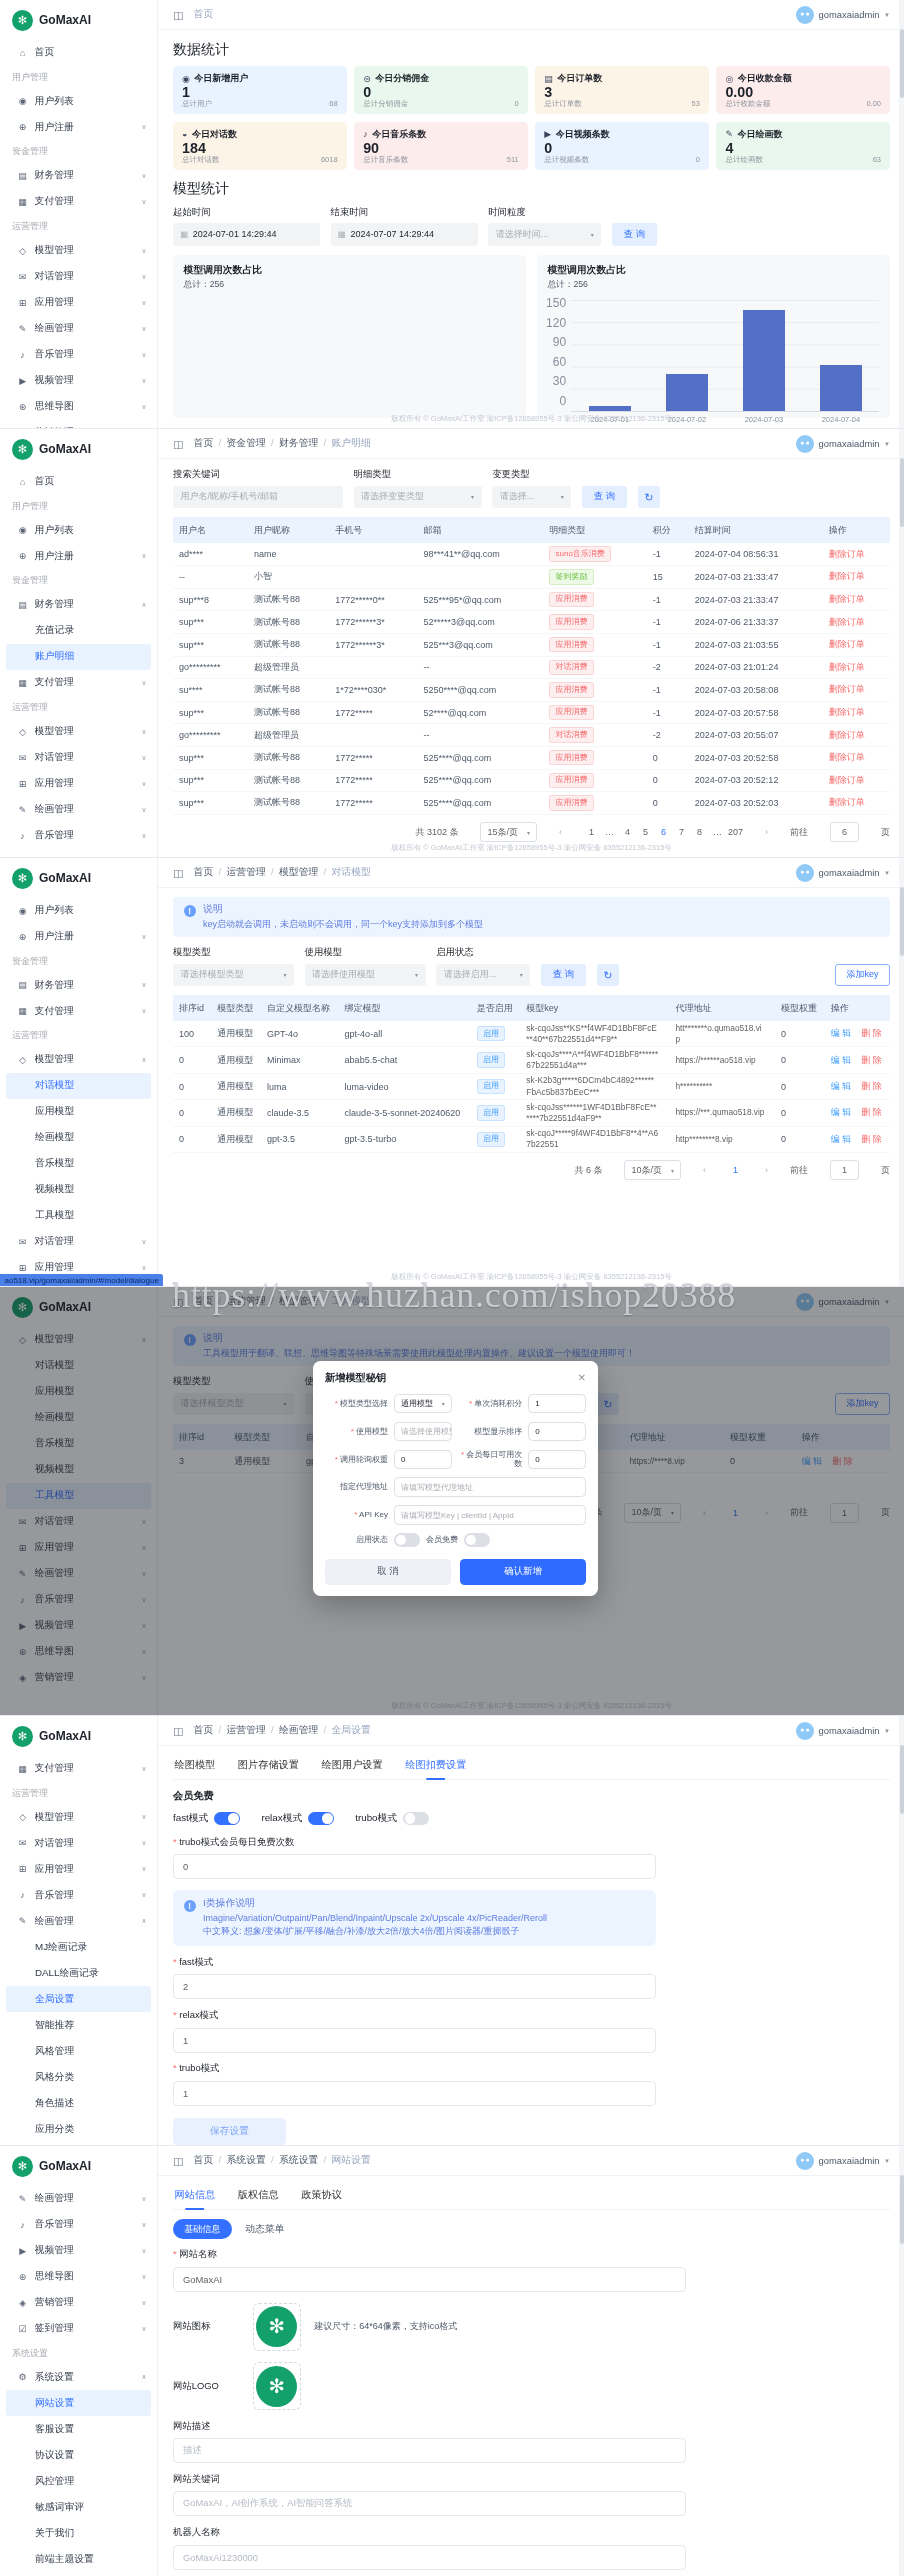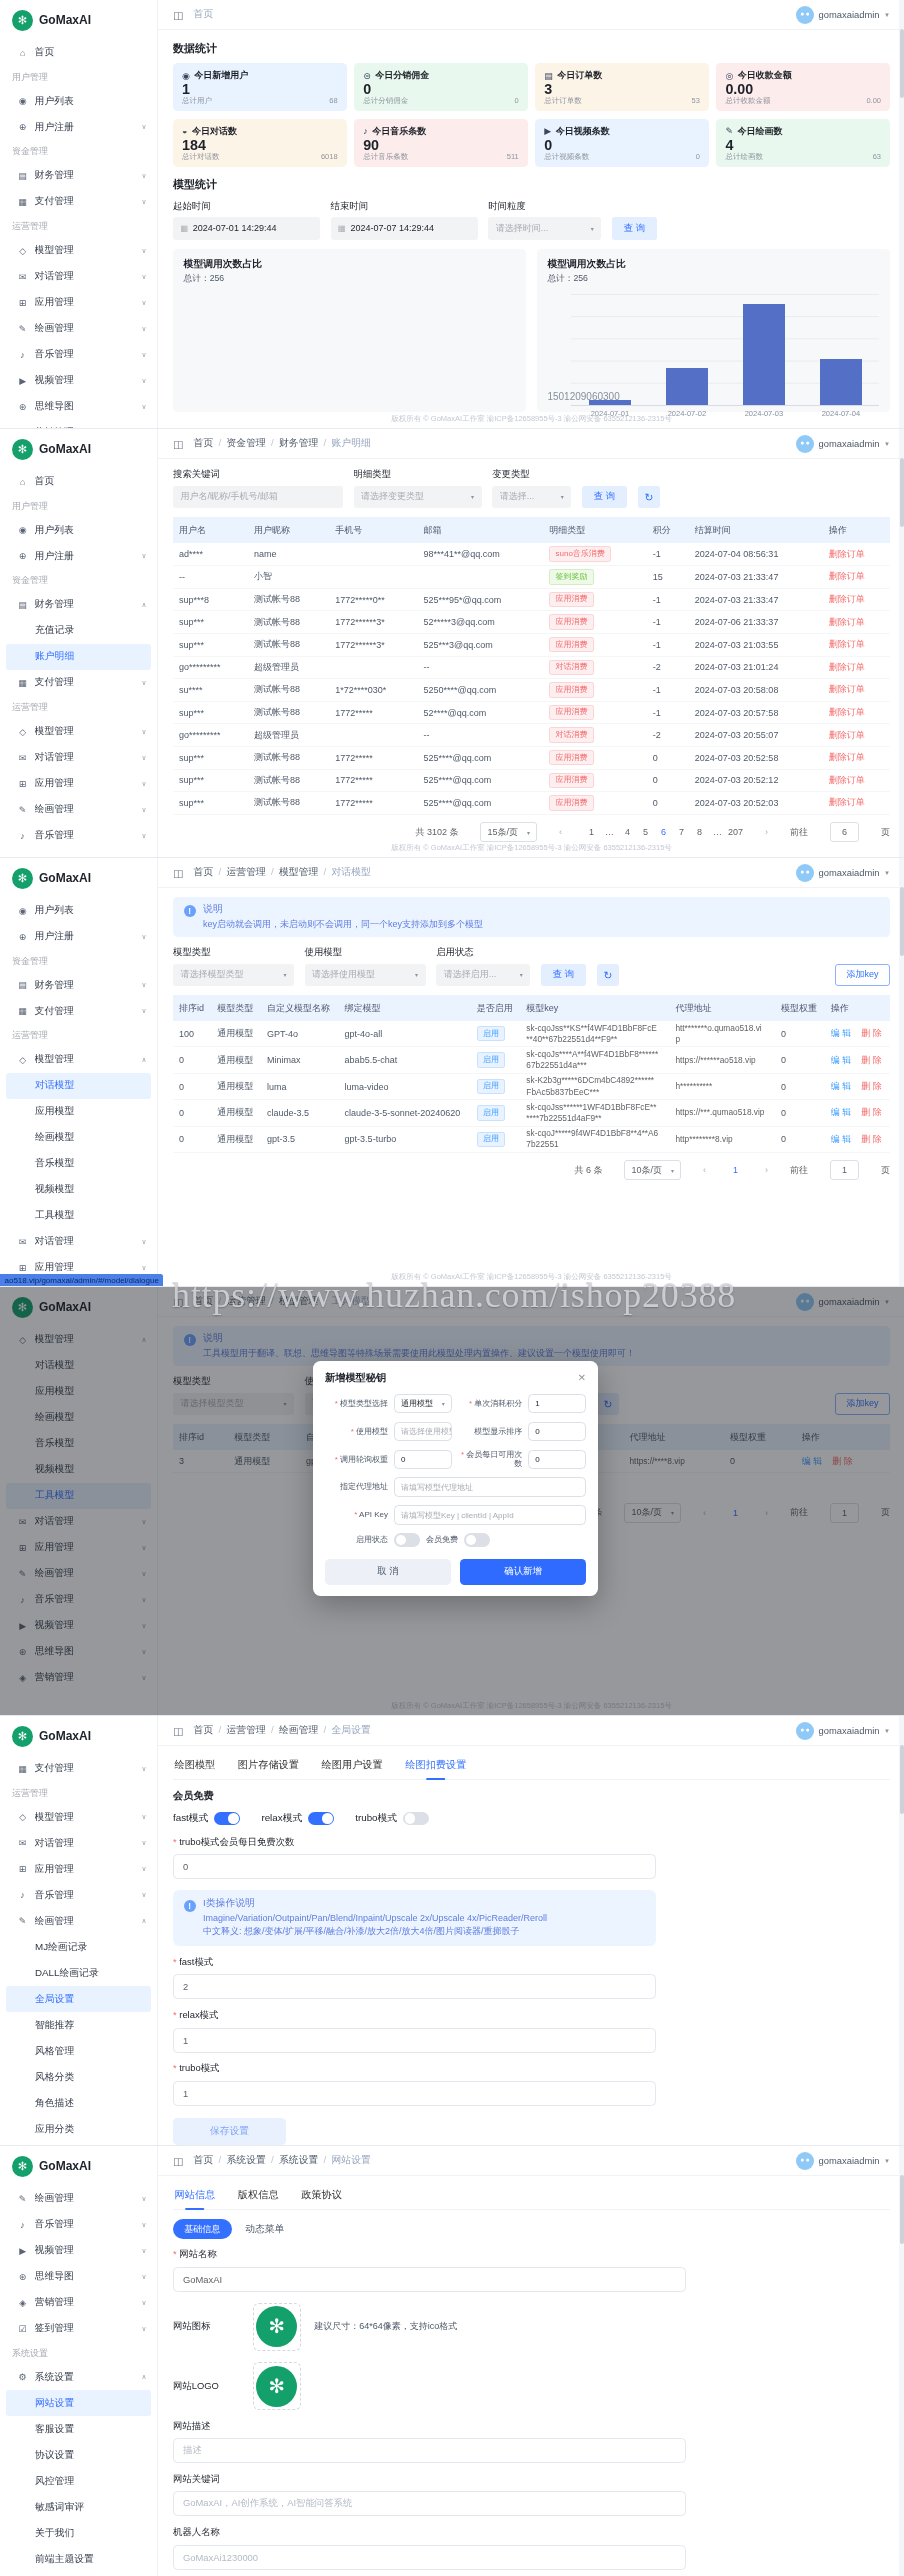--- a/index.html
+++ b/index.html
@@ -28,42 +28,42 @@
 .crumbs{display:flex;align-items:center;font-size:9.8px;color:#4e5969;flex:1}
 .crumb{cursor:pointer}
 .crumb:not(:last-child)::after{content:"/";margin:0 5.3px;color:#c0c4cc}
 .crumb:last-child{color:#98a6bf}
 .admin{display:flex;align-items:center;gap:4.5px;font-size:9.4px;color:#4e5969;cursor:pointer}
 .avatar{width:18px;height:18px;border-radius:50%;background:radial-gradient(circle at 35% 45%,#fff 1.1px,transparent 1.9px),radial-gradient(circle at 65% 45%,#fff 1.1px,transparent 1.9px),#8fc9f7;flex-shrink:0}
 .caret{font-size:6px;color:#909399}
 .body{flex:1;padding:9px 15px;overflow:hidden;position:relative;background:#fff}
 .foot{position:absolute;bottom:4.5px;left:0;right:0;text-align:center;font-size:7.5px;color:#c3c8d2}
 
-.sec-title{font-size:11px;font-weight:bold;color:#1d2129;margin:1.5px 0 7.5px}
+.sec-title{font-size:14px;font-weight:normal;color:#1d2129;margin:1.5px 0 7.5px}
 .cards{display:grid;grid-template-columns:repeat(4,1fr);gap:7.5px;margin-bottom:10.6px}
 .card{border-radius:4.5px;padding:6px 9px;height:48px;display:flex;flex-direction:column;justify-content:space-between}
 .card.c-blue{background:#e9f3ff}.card.c-green{background:#e8f8ee}.card.c-orange{background:#fdf4e8}.card.c-pink{background:#fdecec}
 .card-top{display:flex;align-items:center;gap:4.5px;font-size:9px;color:#1d2129;font-weight:bold}
 .card-top .ci{font-weight:normal;font-size:9px;color:#39455c}
 .card-val{font-size:14.3px;font-weight:bold;color:#1d2129;line-height:1}
 .card-sub{display:flex;justify-content:space-between;font-size:7.5px;color:#8f959e}
 .frow{display:flex;gap:10.6px;align-items:flex-end;margin-bottom:9px}
 .fcol{display:flex;flex-direction:column;gap:4.5px}
 .flabel{font-size:9.4px;color:#1d2129}
 .finput{height:22.6px;background:#f2f3f5;border-radius:3px;display:flex;align-items:center;gap:4.5px;padding:0 7.5px;font-size:9px;color:#1d2129;width:147px}
 .finput .fic{color:#a8abb2;font-size:8.3px}
 .fselect{width:113px;color:#a8abb2;justify-content:space-between}
 .btn-q{height:22.6px;padding:0 12px;background:#e3eeff;color:#3370ff;border:none;border-radius:3px;font-size:9.4px;cursor:pointer}
 .btn-r{width:22.6px;height:22.6px;background:#e3eeff;color:#3370ff;border:none;border-radius:3px;font-size:10.6px;cursor:pointer}
 .charts{display:grid;grid-template-columns:1fr 1fr;gap:10.6px}
 .chart-card{background:#f7f8fa;border-radius:4.5px;padding:9px 10.6px;height:163px;position:relative}
 .ch-title{font-size:9.8px;font-weight:bold;color:#1d2129}
 .ch-total{font-size:8.7px;color:#4e5969;margin-top:2.3px}
 .plot-wrap{display:flex;margin-top:9px;height:112px}
-.yaxis{width:24px;height:112px;display:flex;flex-direction:row;justify-content:space-between;align-items:flex-end;padding-right:5.3px;font-size:10px;color:#86909c;transform:translateY(-3.8px)}
+.yaxis{width:24px;height:112px;display:flex;flex-direction:column;justify-content:space-between;align-items:flex-end;padding-right:5.3px;font-size:12px;color:#86909c;transform:translateY(-3.8px)}
 .grid{flex:1;position:relative;border-bottom:0.8px solid #d8dbe2;background-image:linear-gradient(to bottom,#e9ebf0 0.8px,transparent 0.8px);background-size:100% 20%;display:flex;align-items:flex-end}
 .bar-slot{flex:1;display:flex;justify-content:center;align-items:flex-end;height:100%}
 .bar{width:55%}
 .xlabels{display:flex;margin-left:24px;margin-top:3px}
 .xlabels span{flex:1;text-align:center;font-size:7.5px;color:#86909c}
 
 .tbl{width:100%;border-collapse:collapse;margin-top:1.5px}
 .tbl th{background:#eaf3fe;color:#515a6e;font-weight:normal;font-size:9px;height:26px;padding:0 6px;text-align:left;white-space:nowrap}
 .tbl td{font-size:9px;color:#4e5969;height:22.6px;padding:1.5px 6px;border-bottom:0.8px solid #f5f6f8;vertical-align:middle}
 .badge{display:inline-block;padding:1.5px 5.3px;border-radius:2.3px;font-size:8px;line-height:1.3;white-space:nowrap}

